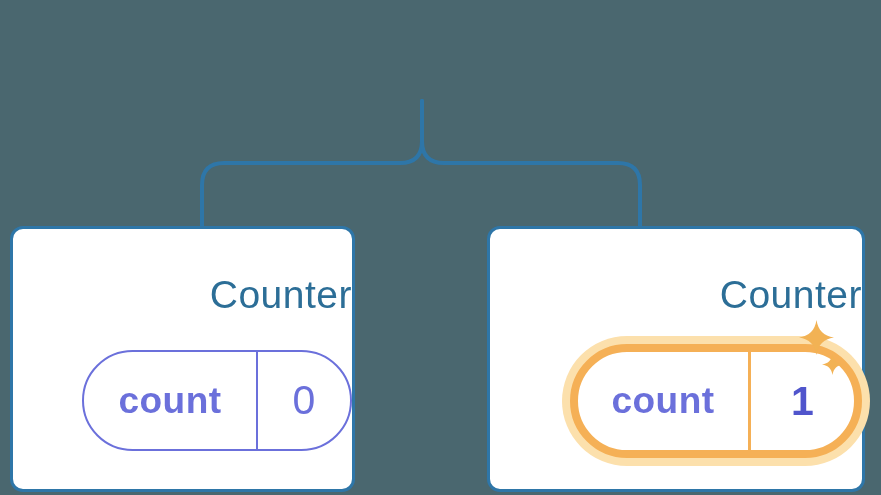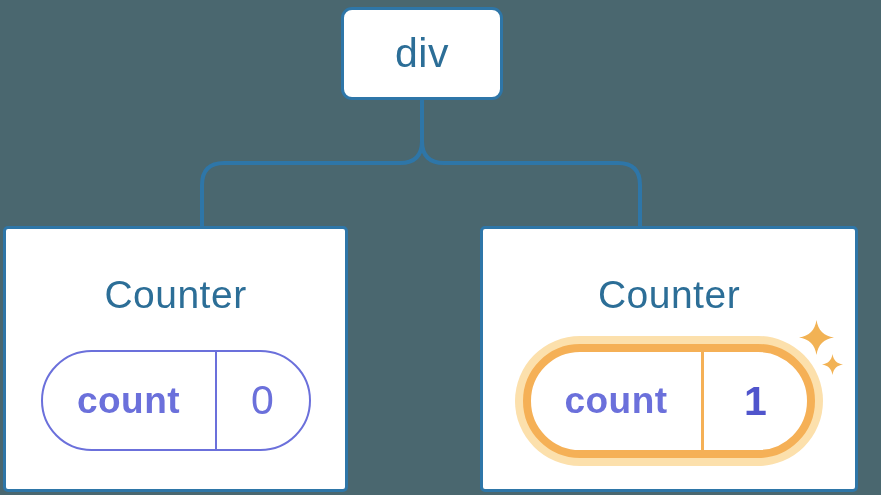--- a/index.html
+++ b/index.html
@@ -37,22 +37,22 @@
     color: var(--node-text-blue, #2C6E97);
     letter-spacing: 0.5px;
   }
 
   
   .card {
     position: absolute; top: 226px;
     height: 266px;
     background: var(--card-background, #fff);
     border: 3px solid var(--node-border-blue, #2E76A8);
-    border-radius: 5px;
-    display: flex; flex-direction: column; align-items: center;
+    border-radius: 13px;
+    display: flex; flex-direction: column; align-items: flex-end; margin-left: 7px;
   }
   .card--left  { left: 3px;   width: 345px; }
   .card--right { left: 480px; width: 378px; }
 
   .card-title {
     margin-top: 44px;
     font-size: 39px; line-height: 44px;
     font-weight: 500;
     color: var(--node-text-blue, #2C6E97);
     letter-spacing: 0.5px;
@@ -116,23 +116,20 @@
 </head>
 <body>
 
 <div class="stage">
 
   <svg class="connector" viewBox="0 0 881 495" xmlns="http://www.w3.org/2000/svg" aria-hidden="true">
     <path d="M422 101 L422 141 Q422 163 400 163 L224 163 Q202 163 202 185 L202 227"></path>
     <path d="M422 101 L422 141 Q422 163 444 163 L618 163 Q640 163 640 185 L640 227"></path>
   </svg>
 
-  <div class="root-box">
-    <span class="root-label">div</span>
-  </div>
 
   <div class="card card--left">
     <div class="card-title">Counter</div>
     <div class="pill">
       <div class="pill-cell-key">
         <span class="pill-key">count</span>
       </div>
       <div class="pill-divider"></div>
       <div class="pill-cell-value">
         <span class="pill-value">0</span>

